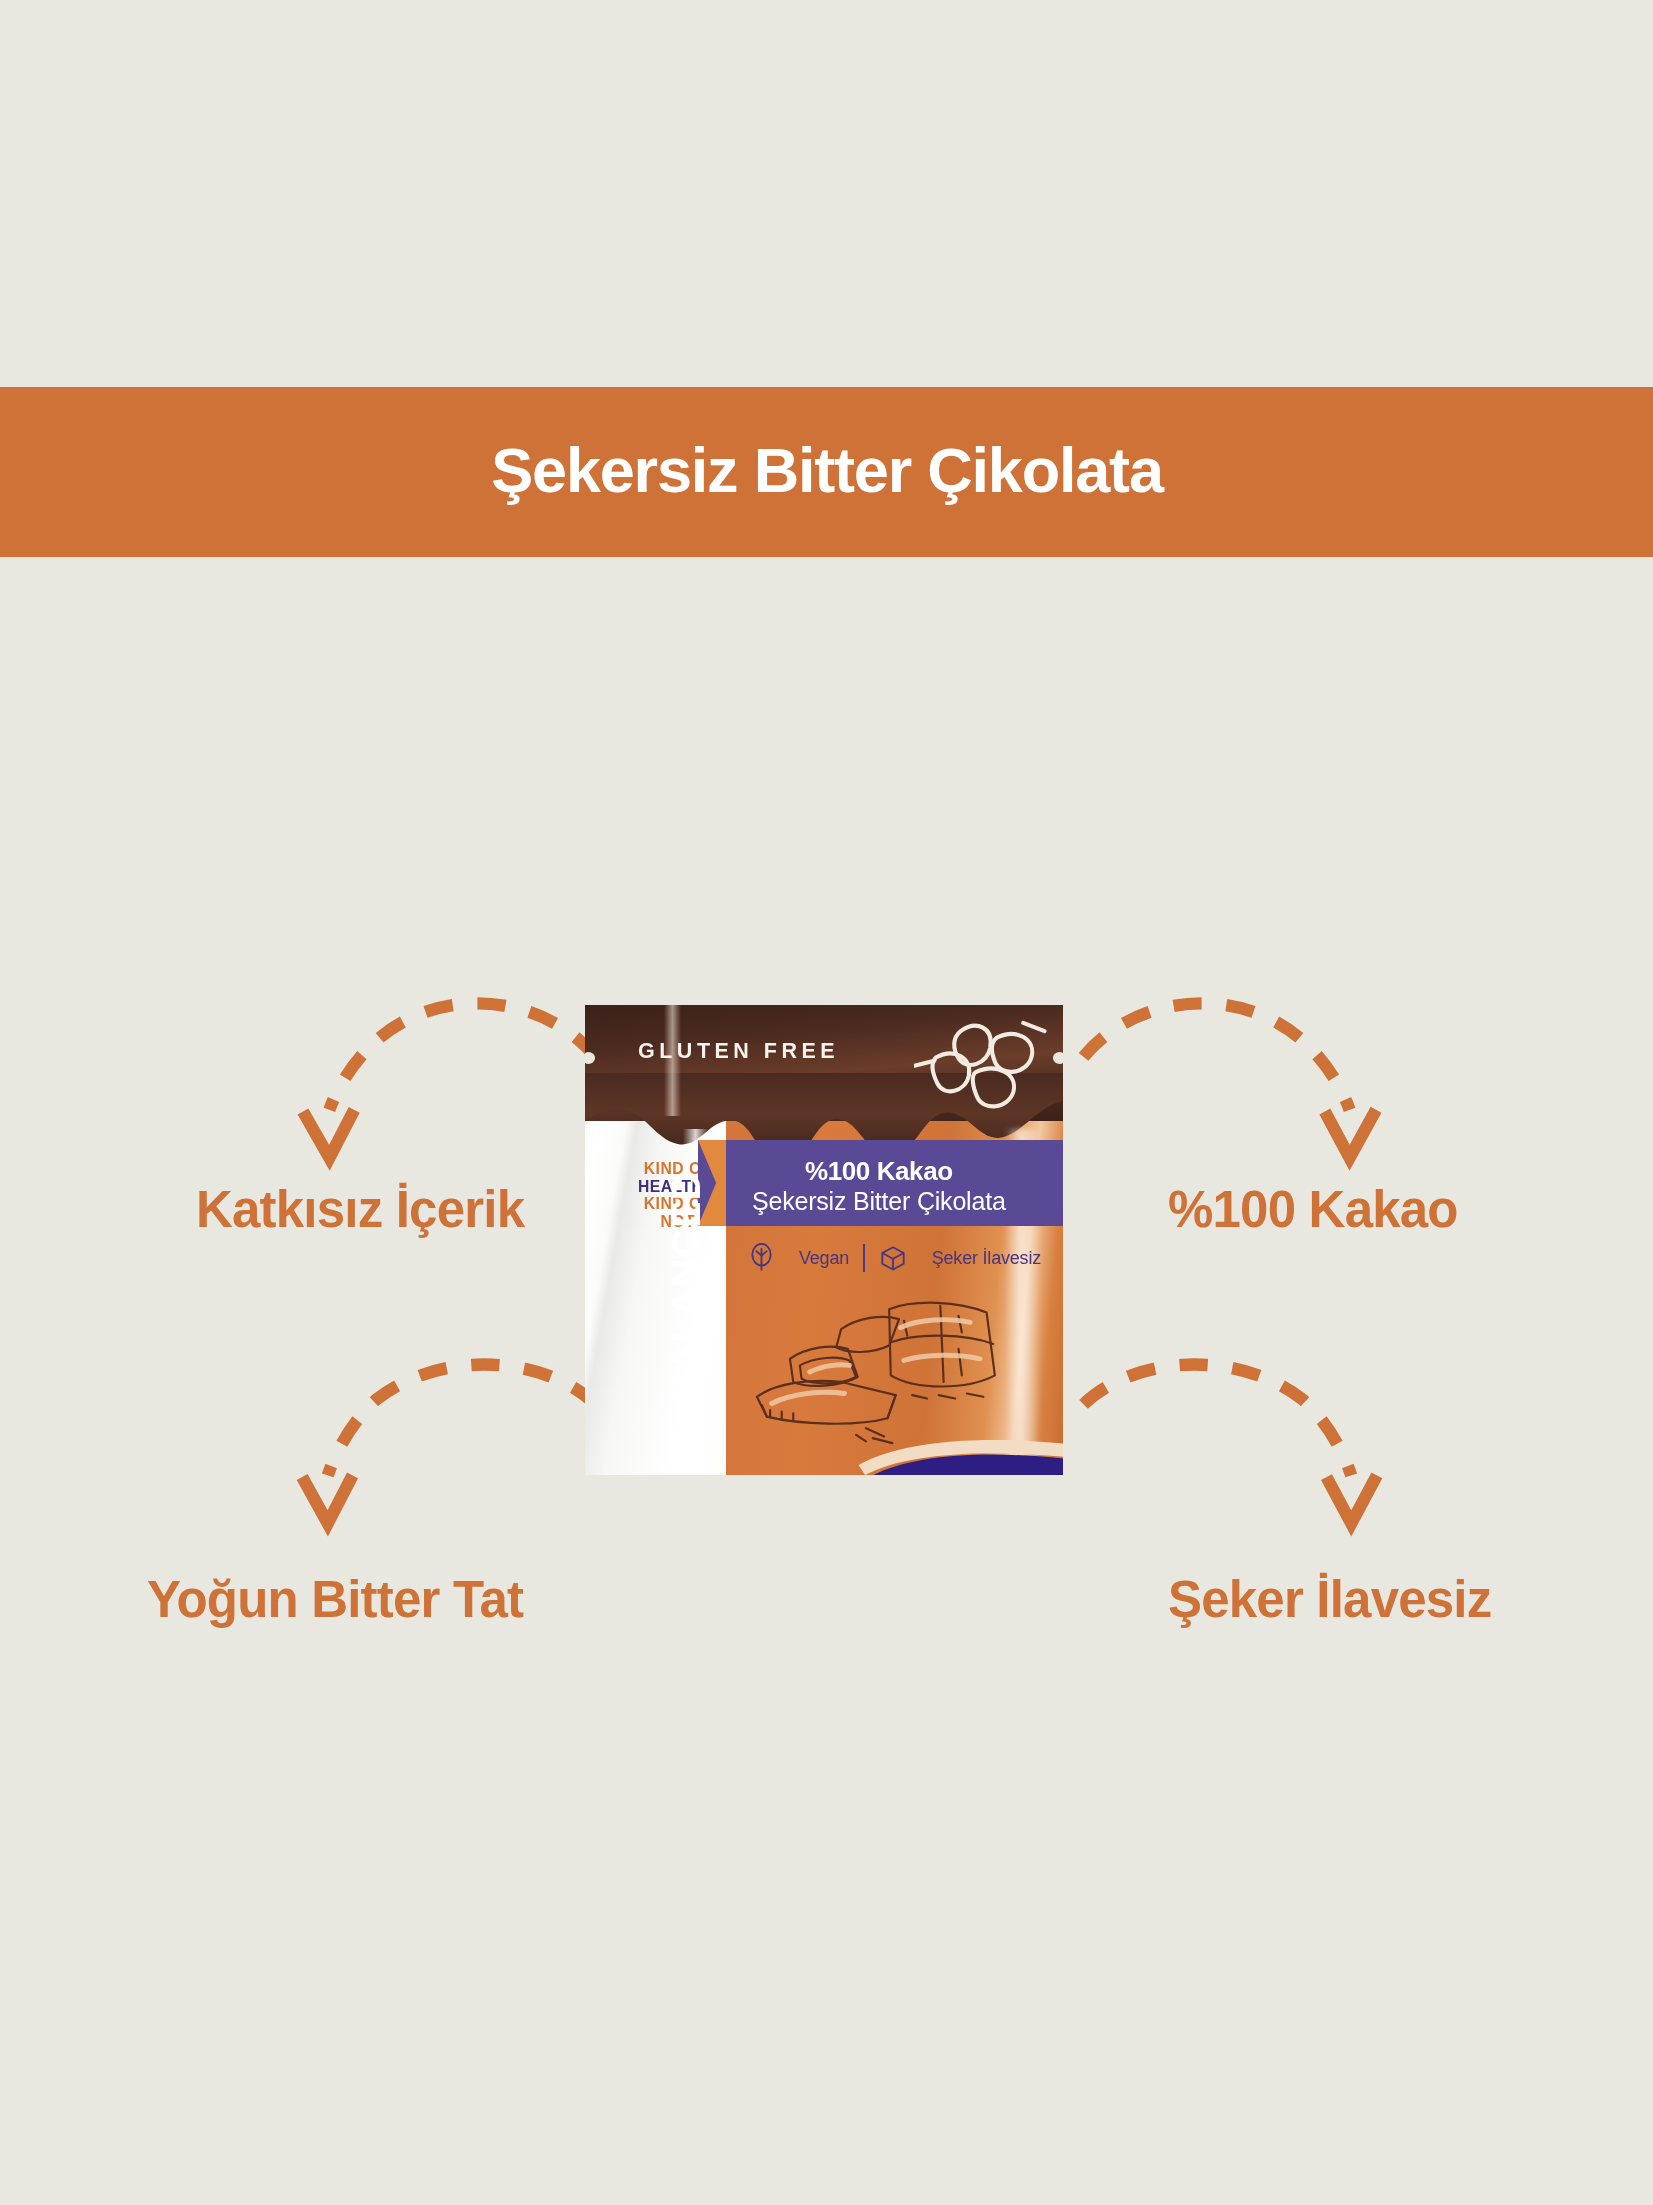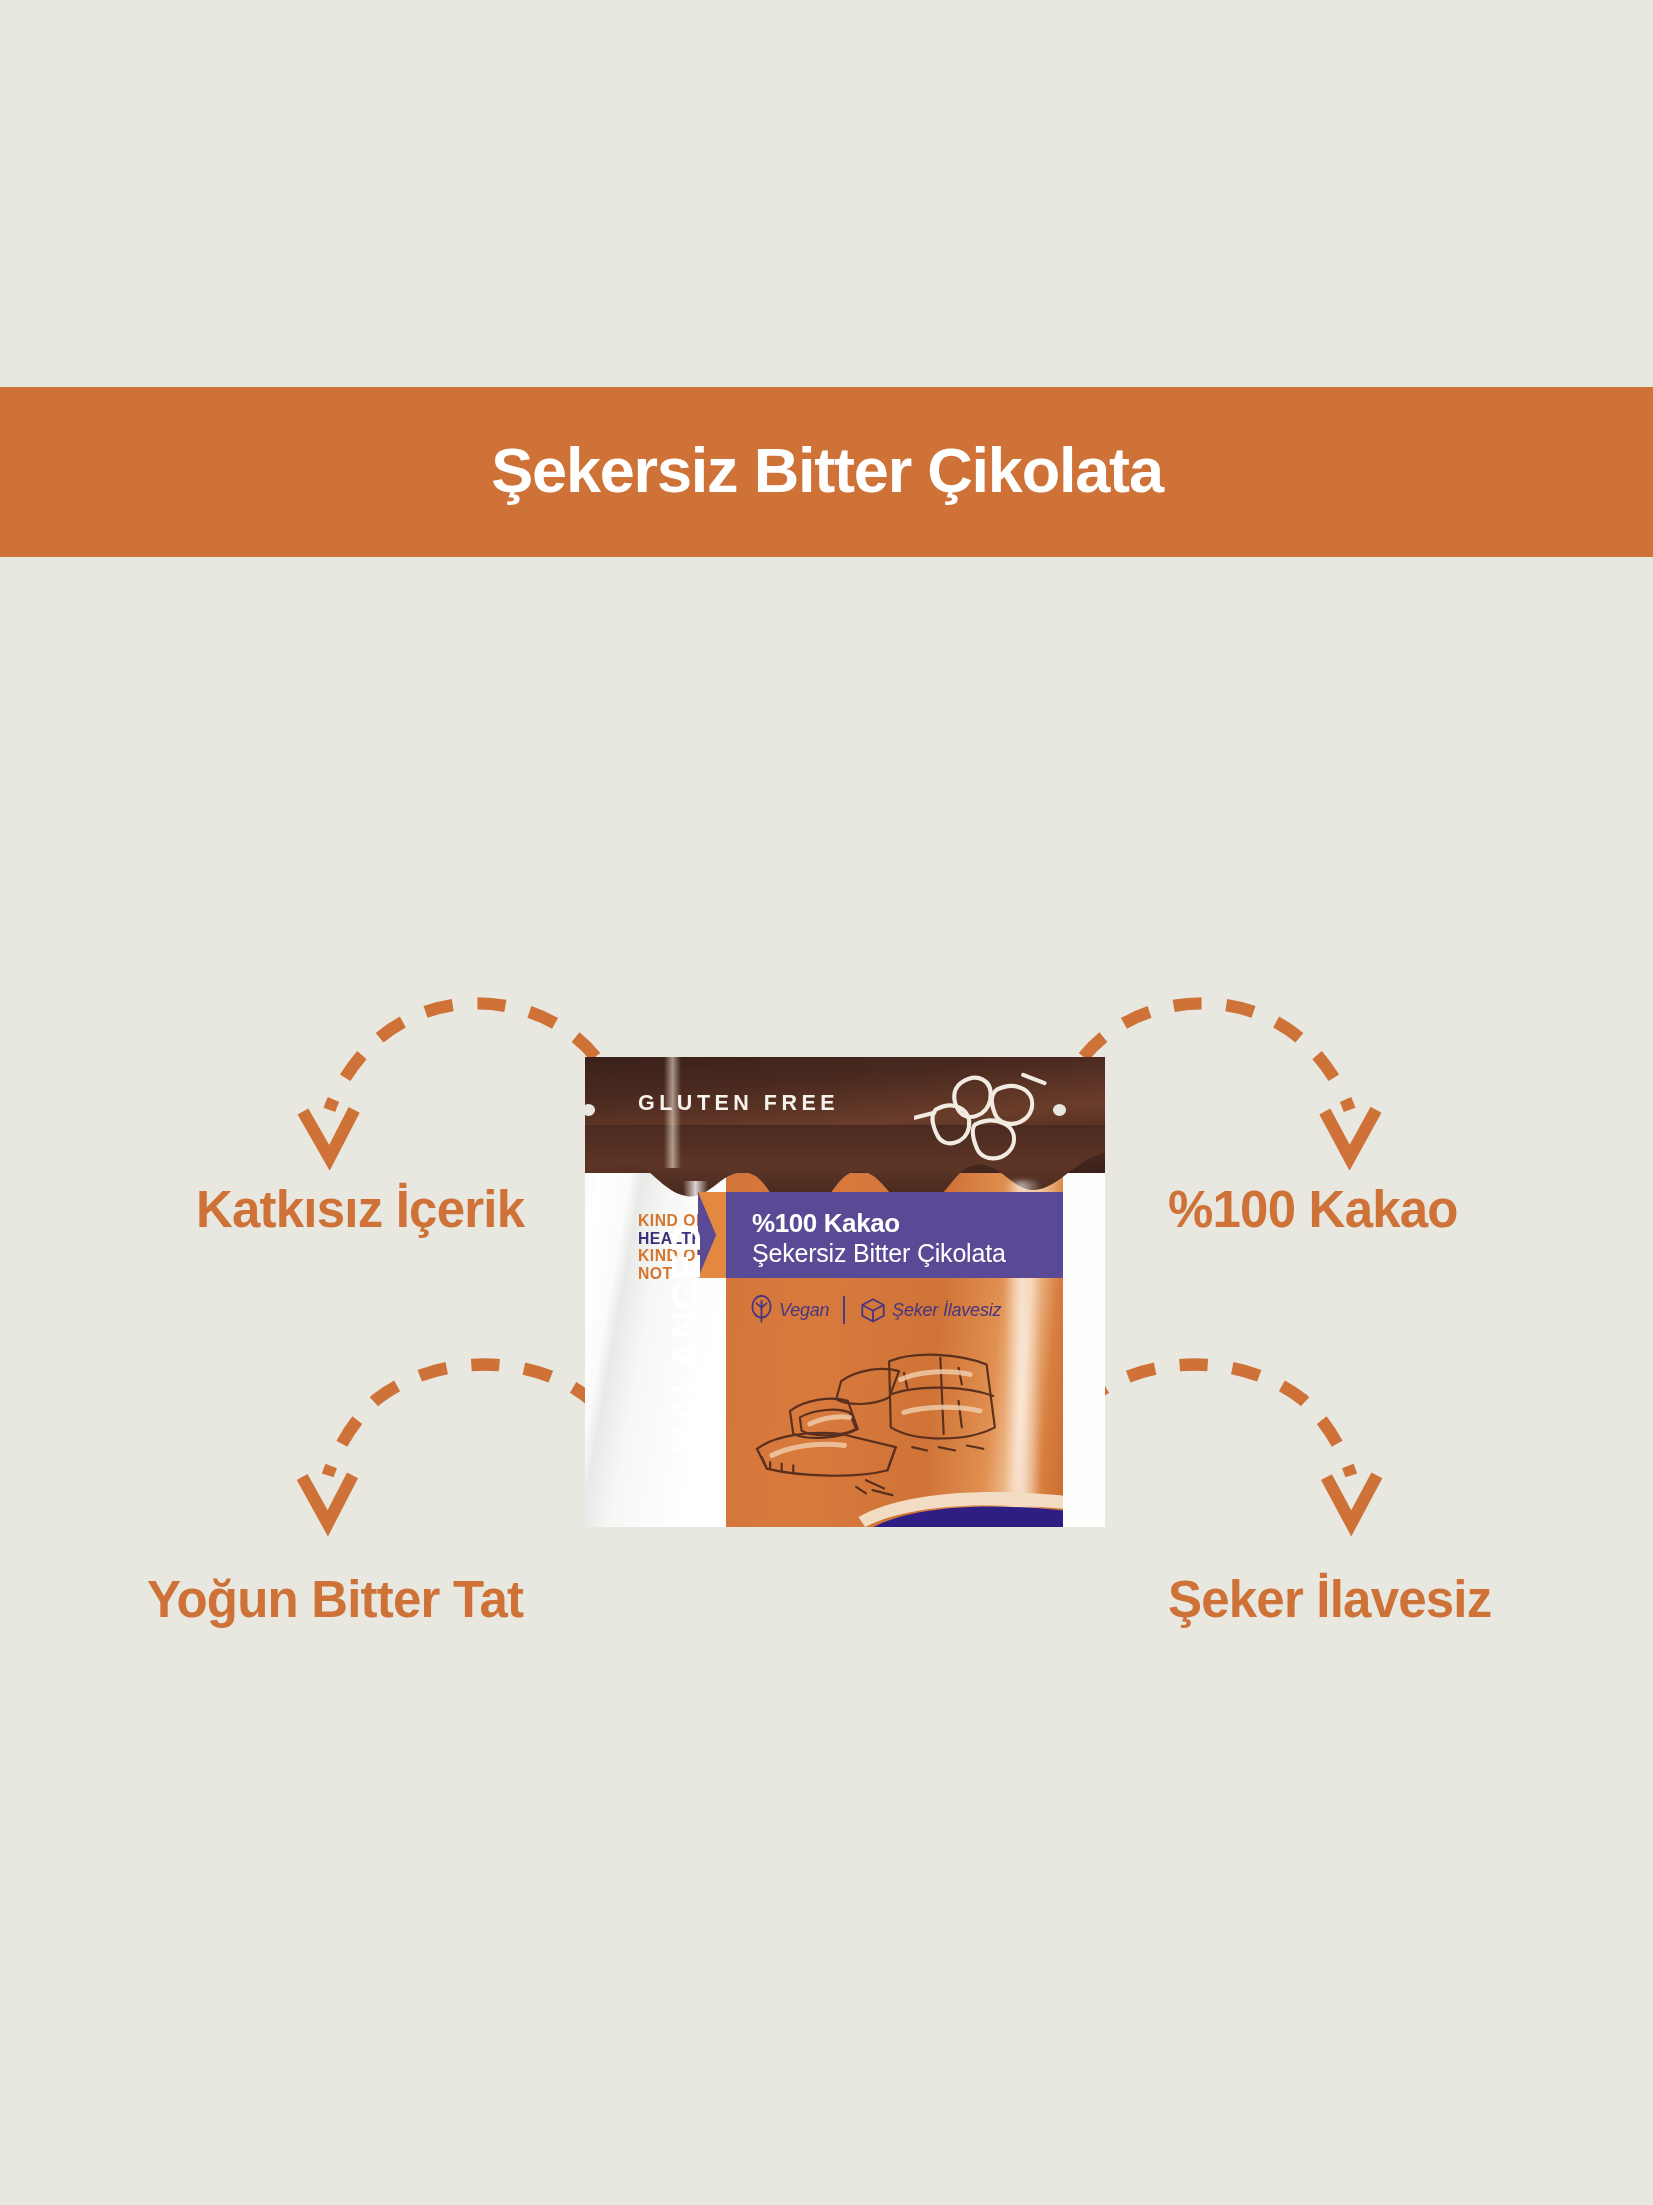--- a/index.html
+++ b/index.html
@@ -63,23 +63,24 @@
   }
   #arrow-tl { left: 298px; top: 984px; }
   #arrow-tr { left: 1067px; top: 984px; }
   #arrow-bl { left: 298px; top: 1381px; }
   #arrow-br { left: 1067px; top: 1381px; }
 
   
   #package {
     position: absolute;
     left: 585px;
-    top: 1057px;
-    width: 520px;
+    top: 1005px;
+    width: 478px;
     height: 470px;
+    text-align: center;
   }
   #package-clip {
     position: absolute;
     inset: 0;
     overflow: hidden;
   }
 
   
   .pkg-white {
     position: absolute;
@@ -208,22 +209,21 @@
     position: absolute;
     left: 164px; top: 238px;
     display: flex;
     align-items: center;
     gap: 14px;
     color: #463580;
   }
   .badge {
     display: flex;
     align-items: center;
-    gap: 5px;
-    font-style: italic;
+    gap: 25px;
   }
   .badge-text {
     font-size: 18px;
     font-weight: 500;
     letter-spacing: -0.2px;
     white-space: nowrap;
     color: #463580;
   }
   .badge-divider {
     width: 1.7px;

